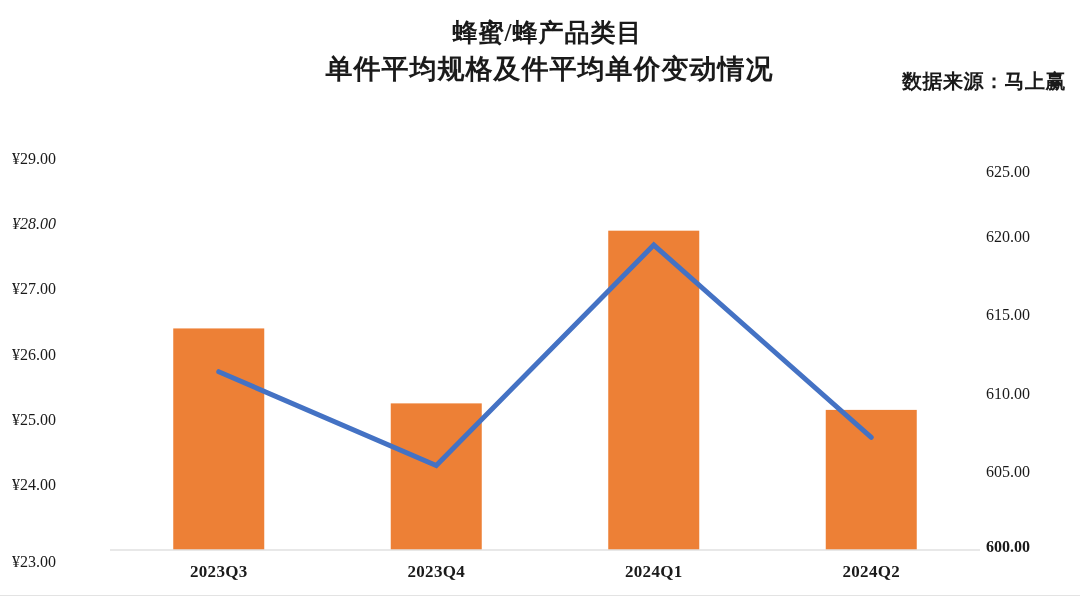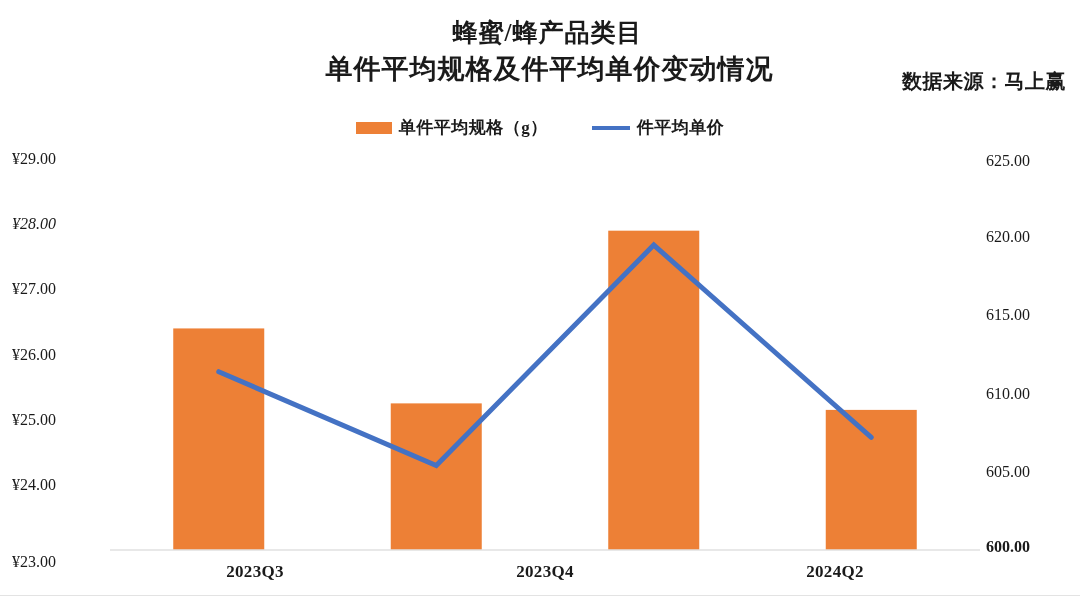--- a/index.html
+++ b/index.html
@@ -163,43 +163,33 @@
 
 <div id="chart-root">
 
   <div class="title-block">
     <div class="title-line1">蜂蜜/蜂产品类目</div>
     <div class="title-line2">单件平均规格及件平均单价变动情况</div>
   </div>
 
   <div class="source-note">数据来源：马上赢</div>
 
-  <div class="legend">
-    <div class="legend-item">
-      <span class="legend-swatch-bar"></span>
-      <span class="legend-label">单件平均规格（g）</span>
-    </div>
-    <div class="legend-item">
-      <span class="legend-swatch-line"></span>
-      <span class="legend-label">件平均单价</span>
-    </div>
-  </div>
 
   <div class="axis-labels axis-left">
       <div class="tick" style="top: 1px;">¥29.00</div>
       <div class="tick" style="top: 66.1667px; font-style: italic;">¥28.00</div>
       <div class="tick" style="top: 131.333px;">¥27.00</div>
       <div class="tick" style="top: 196.5px;">¥26.00</div>
       <div class="tick" style="top: 261.667px;">¥25.00</div>
       <div class="tick" style="top: 326.833px;">¥24.00</div>
       <div class="tick" style="top: 404px;">¥23.00</div>
     </div>
 
   <div class="axis-labels axis-right">
-      <div class="tick" style="top: 3px;">625.00</div>
+      <div class="tick" style="top: 14px;">625.00</div>
       <div class="tick" style="top: 79.2px;">620.00</div>
       <div class="tick" style="top: 157.4px;">615.00</div>
       <div class="tick" style="top: 235.6px;">610.00</div>
       <div class="tick" style="top: 313.8px;">605.00</div>
       <div class="tick" style="top: 389px; font-weight: bold;">600.00</div>
     </div>
 
   <div class="plot">
     <svg class="plot-svg" viewBox="0 0 870 410" preserveAspectRatio="none">
       <g>
@@ -211,17 +201,18 @@
       <g>
           <polyline points="108.75,221.70 326.25,315.54 543.75,95.02 761.25,287.39" fill="none" stroke="#4472C4" stroke-width="5" stroke-linejoin="miter" stroke-linecap="round"></polyline>
         </g>
       <line x1="0" y1="400" x2="870" y2="400" stroke="#e0e0e0" stroke-width="1.5"></line>
     </svg>
   </div>
 
   <div class="cat-labels">
       <div class="cat-label">2023Q3</div>
       <div class="cat-label">2023Q4</div>
+      <div class="cat-label">2024Q1</div>
       <div class="cat-label">2024Q2</div>
     </div>
 
   <div class="bottom-rule"></div>
 </div>
 
 </body></html>

